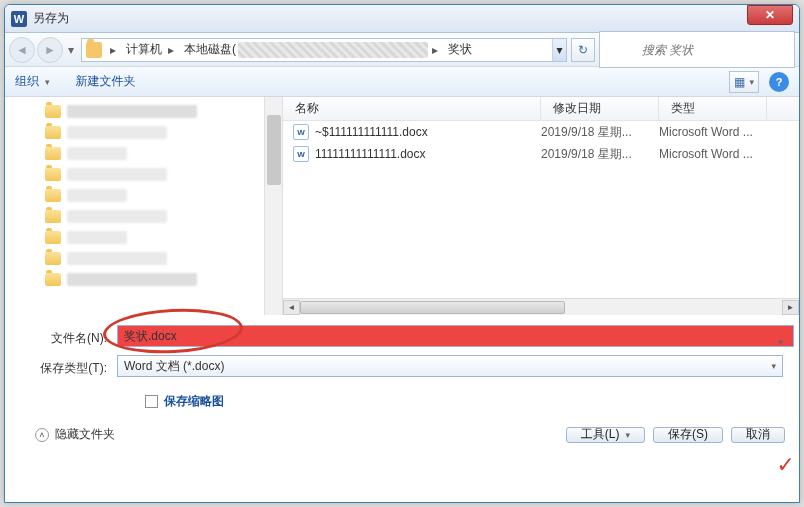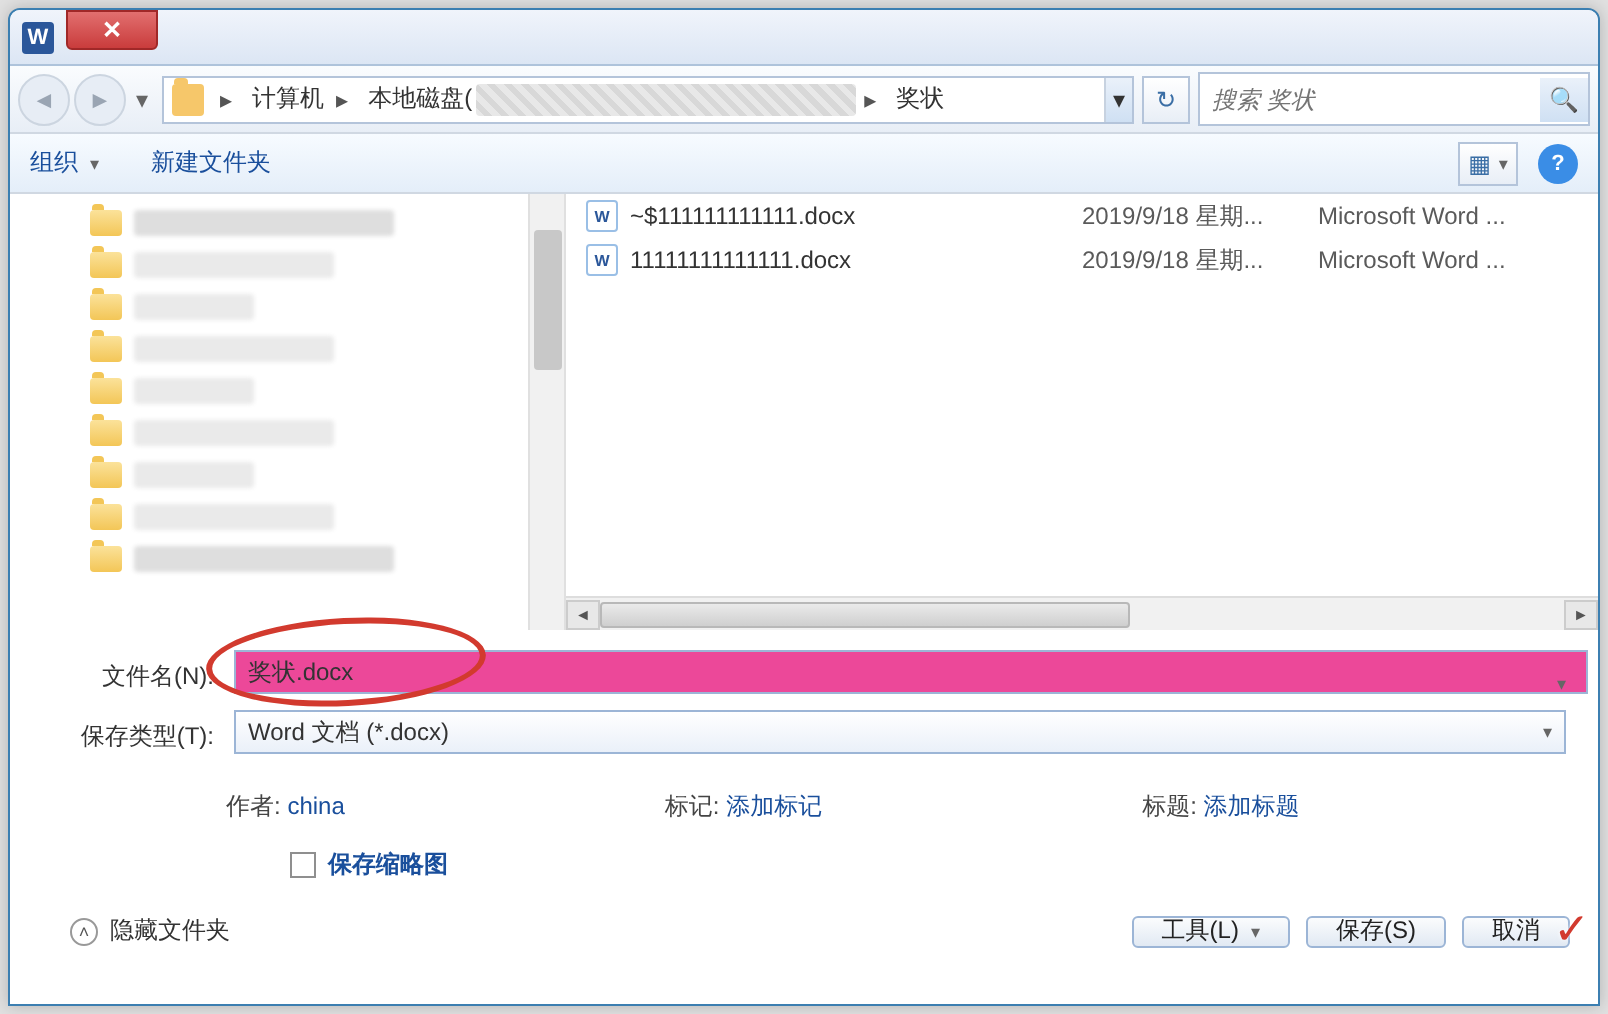--- a/index.html
+++ b/index.html
@@ -14,21 +14,21 @@
 .nav-btn { width: 26px; height: 26px; border-radius: 50%; background: #e7edf5; border: 1px solid #ccd5e0; display: flex; align-items: center; justify-content: center; color: #9aa5b3; cursor: pointer; }
 .nav-dd { width: 12px; height: 14px; color: #666; cursor: pointer; display: flex; align-items: center; justify-content: center; }
 .breadcrumb { flex: 1; height: 24px; background: #fff; border: 1px solid #b4c4da; display: flex; align-items: center; overflow: hidden; }
 .bc-icon { width: 16px; height: 16px; margin: 0 4px; background: #f6c76a; border-radius: 2px; position: relative; }
 .bc-icon::before { content: ""; position: absolute; top: -3px; left: 1px; width: 7px; height: 3px; background: #f6c76a; border-radius: 2px 2px 0 0; }
 .bc-item { padding: 0 2px 0 6px; color: #333; cursor: pointer; height: 100%; display: flex; align-items: center; }
 .bc-sep { color: #555; padding: 0 4px; }
 .bc-mask { background: repeating-linear-gradient(45deg,#e8e8e8,#e8e8e8 3px,#d8d8d8 3px,#d8d8d8 6px); height: 16px; width: 190px; border-radius: 2px; }
 .bc-end { width: 14px; height: 100%; border-left: 1px solid #c7d2e0; display: flex; align-items: center; justify-content: center; color: #333; cursor: pointer; background: linear-gradient(#eaf1fa,#cfe0f3); }
 .refresh-btn { width: 24px; height: 24px; border: 1px solid #b4c4da; background: linear-gradient(#fff,#e8eef6); display: flex; align-items: center; justify-content: center; color: #3a6ea5; cursor: pointer; }
-.searchbox { width: 196px; height: 27px; border: 1px solid #b4c4da; background: #fff; display: flex; align-items: center; }
+.searchbox { width: 196px; height: 37px; border: 1px solid #b4c4da; background: #fff; display: flex; align-items: center; padding-left: 36px; }
 .searchbox input { flex: 1; border: none; outline: none; padding: 0 6px; color: #777; font-style: italic; background: transparent; }
 .search-icon { width: 24px; height: 22px; background: linear-gradient(#eaf1fa,#cfe0f3); color: #3a6ea5; display: flex; align-items: center; justify-content: center; cursor: pointer; }
 .toolbar { height: 30px; background: linear-gradient(#f7fbff,#e4eef9); border-bottom: 1px solid #d0d8e2; display: flex; align-items: center; padding: 0 10px; }
 .tb-link { color: #1a4f9c; cursor: pointer; display: flex; align-items: center; gap: 2px; margin-right: 26px; }
 .tb-spacer { flex: 1; }
 .view-btn { width: 30px; height: 22px; border: 1px solid #b4c4da; background: linear-gradient(#fff,#e8eef6); display: flex; align-items: center; justify-content: center; cursor: pointer; color: #3a6ea5; margin-left: 4px; }
 .help-btn { width: 20px; height: 20px; border-radius: 50%; background: #3a8de6; color: #fff; display: flex; align-items: center; justify-content: center; font-weight: bold; margin-left: 10px; cursor: pointer; font-size: 11px; }
 .content { display: flex; height: 218px; }
 .sidebar { width: 278px; background: #fff; border-right: 1px solid #e0e0e0; overflow: hidden; position: relative; }
 .tree-scroll { width: 18px; position: absolute; right: 0; top: 0; bottom: 0; background: #f1f1f1; border-left: 1px solid #e0e0e0; }
@@ -52,21 +52,21 @@
 .fname { width: 226px; color: #333; }
 .fdate { width: 118px; color: #5a5a5a; }
 .ftype { color: #5a5a5a; }
 .hscroll { height: 17px; background: #f1f1f1; border-top: 1px solid #ddd; display: flex; align-items: center; }
 .hscroll-arrow { width: 17px; height: 15px; background: #e8e8e8; border: 1px solid #ccc; display: flex; align-items: center; justify-content: center; font-size: 8px; color: #555; cursor: pointer; }
 .hscroll-track { flex: 1; height: 15px; position: relative; }
 .hscroll-thumb { position: absolute; left: 0; width: 55%; height: 13px; top: 1px; background: linear-gradient(#eaeaea,#cfcfcf); border: 1px solid #b8b8b8; border-radius: 2px; }
 .form-area { padding: 10px 16px 6px 16px; position: relative; }
 .form-row { display: flex; align-items: flex-end; margin-bottom: 8px; }
 .form-label { width: 96px; text-align: right; color: #333; padding-right: 10px; }
-.form-input { flex: 1; height: 22px; border: 1px solid #9cb5d6; background: #ec4899; padding: 0 6px; color: #333; }
+.form-input { flex: 1; height: 22px; border: 1px solid #9cb5d6; background: #ef4444; padding: 0 6px; color: #333; }
 .form-select { flex: 1; height: 22px; border: 1px solid #9cb5d6; background: linear-gradient(#fff,#eaf0f9); padding: 0 6px; color: #333; display: flex; align-items: center; justify-content: space-between; cursor: pointer; }
 .dd-arrow { font-size: 9px; color: #666; margin-left: 4px; }
 .red-circle { position: absolute; left: 98px; top: -6px; width: 140px; height: 44px; border: 3px solid #d23a2e; border-radius: 50%; pointer-events: none; transform: rotate(-3deg); }
 .meta-row { display: flex; align-items: center; padding: 4px 16px 10px 108px; gap: 40px; color: #333; }
 .meta-label { color: #444; }
 .meta-val { color: #1a4f9c; cursor: pointer; }
 .chk-row { padding: 2px 16px 10px 140px; display: flex; align-items: center; gap: 6px; }
 .chk { width: 13px; height: 13px; border: 1px solid #8f8f8f; background: #fff; cursor: pointer; }
 .chk-label { color: #1a4f9c; cursor: pointer; font-weight: bold; }
 .footer { display: flex; align-items: center; padding: 6px 14px 12px 30px; gap: 8px; }
@@ -79,20 +79,21 @@
 .watermark .wm2 { font-size: 12px; color: #0a6fb5; text-shadow: 0 0 2px #fff; }
 .wm-check { position: absolute; right: 4px; bottom: 24px; color: #d23a2e; font-size: 22px; text-shadow: 0 0 2px #fff; pointer-events: none; }
 </style>
 </head>
 <body>
 
 <div class="window">
 
   <div class="titlebar">
     <div class="app-icon">W</div>
+    <div class="title-text">另存为</div>
     <div class="close-btn">✕</div>
   </div>
 
   <div class="navbar">
     <div class="nav-arrows">
       <div class="nav-btn">◄</div>
       <div class="nav-btn">►</div>
       <div class="nav-dd">▾</div>
     </div>
     <div class="breadcrumb">
@@ -167,20 +168,25 @@
             <div class="folder-ic"></div>
             <div class="tree-mask w3"></div>
           </div>
       </div>
       <div class="tree-scroll">
           <div class="scroll-thumb"></div>
         </div>
     </div>
 
     <div class="filepane">
+      <div class="list-header">
+        <div class="col-h col-name">名称</div>
+        <div class="col-h col-date">修改日期</div>
+        <div class="col-h col-type">类型</div>
+      </div>
       <div class="file-list">
         <div class="file-row">
           <div class="doc-ic">W</div>
           <div class="fname">~$111111111111.docx</div>
           <div class="fdate">2019/9/18 星期...</div>
           <div class="ftype">Microsoft Word ...</div>
         </div>
         <div class="file-row">
           <div class="doc-ic">W</div>
           <div class="fname">11111111111111.docx</div>
@@ -207,25 +213,20 @@
     </div>
     <div class="form-row">
       <div class="form-label">保存类型(T):</div>
       <div class="form-select">
         <span>Word 文档 (*.docx)</span>
         <span class="dd-arrow">▾</span>
       </div>
     </div>
   </div>
 
-  <div class="meta-row">
-    <span><span class="meta-label">作者:</span> <span class="meta-val">china</span></span>
-    <span style="margin-left:120px"><span class="meta-label">标记:</span> <span class="meta-val">添加标记</span></span>
-    <span style="margin-left:120px"><span class="meta-label">标题:</span> <span class="meta-val">添加标题</span></span>
-  </div>
 
   <div class="chk-row">
     <div class="chk"></div>
     <span class="chk-label">保存缩略图</span>
   </div>
 
   <div class="footer">
     <div class="collapse">
       <div class="collapse-ic">˄</div>
       <span>隐藏文件夹</span>

